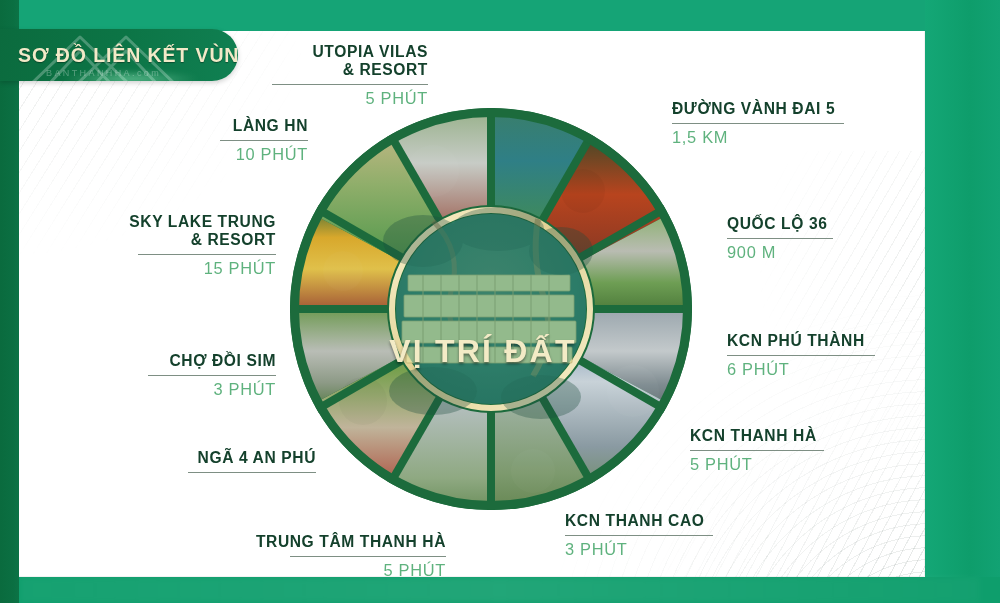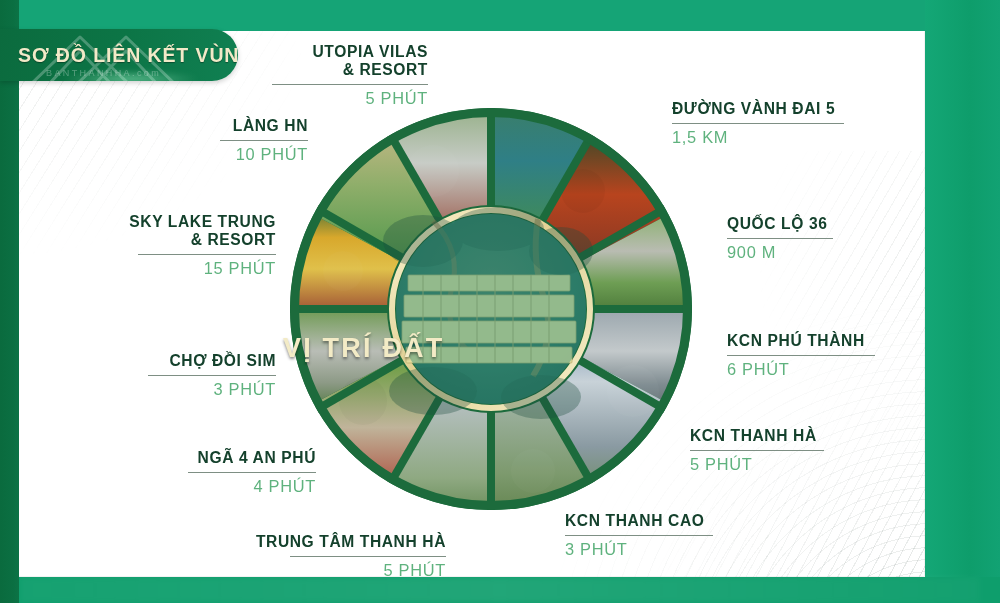--- a/index.html
+++ b/index.html
@@ -56,22 +56,22 @@
   .banner-wm{position:absolute;left:18px;top:-28px;width:190px;height:100px;z-index:1;opacity:.30;}
   .banner-wm svg{width:100%;height:100%;}
   .banner-sub{position:absolute;left:22px;bottom:3px;z-index:2;color:rgba(255,255,255,.30);
     font-size:9px;letter-spacing:2.4px;white-space:nowrap;filter:blur(.6px);margin-left:24px;}
   .banner-glow{position:absolute;left:60px;bottom:-6px;width:140px;height:16px;z-index:2;
     background:radial-gradient(ellipse at center,rgba(170,255,210,.55),transparent 70%);filter:blur(3px);}
 
   
   .wheel{position:absolute;left:283px;top:101px;width:416px;height:416px;z-index:6;}
   .wheel svg{width:100%;height:100%;display:block;}
-  .hub-label{position:absolute;left:0;right:16px;top:232px;
-    color:#F3EBC6;font-size:27px;font-weight:700;letter-spacing:2.2px;
+  .hub-label{position:absolute;left:0;right:16px;top:232px;text-align:center;
+    color:#F3EBC6;font-size:32px;font-weight:700;letter-spacing:2.2px;
     text-shadow:0 2px 3px rgba(0,0,0,.45);pointer-events:none;}
 
   
   .lbl{position:absolute;z-index:7;}
   .lbl .t{color:#14412C;font-size:15.6px;font-weight:700;letter-spacing:.6px;line-height:1.16;white-space:nowrap;}
   .lbl .t.wrap{white-space:normal;}
   .lbl .rule{height:1px;background:#7E8F84;margin:5px 0 4px;}
   .lbl .v{color:#5FB27E;font-size:16.4px;font-weight:400;letter-spacing:.7px;white-space:nowrap;}
   .lbl.r-al{text-align:right;margin-top:21px;}
   .lbl.l-al{text-align:left;}
@@ -336,21 +336,20 @@
 
   <div class="lbl l-al" style="left:727px;top:332px;width:210px;">
     <div class="t">KCN PHÚ THÀNH</div>
     <div class="rule" style="width:148px;"></div>
     <div class="v">6 PHÚT</div>
   </div>
 
   <div class="lbl r-al" style="left:126px;top:428px;width:190px;">
     <div class="t">NGÃ 4 AN PHÚ</div>
     <div class="rule" style="margin-left:62px;"></div>
-    <div class="v">4 PHÚT</div>
   </div>
 
   <div class="lbl l-al" style="left:690px;top:427px;width:210px;">
     <div class="t">KCN THANH HÀ</div>
     <div class="rule" style="width:134px;"></div>
     <div class="v">5 PHÚT</div>
   </div>
 
   <div class="lbl r-al" style="left:192px;top:512px;width:254px;">
     <div class="t">TRUNG TÂM THANH HÀ</div>

